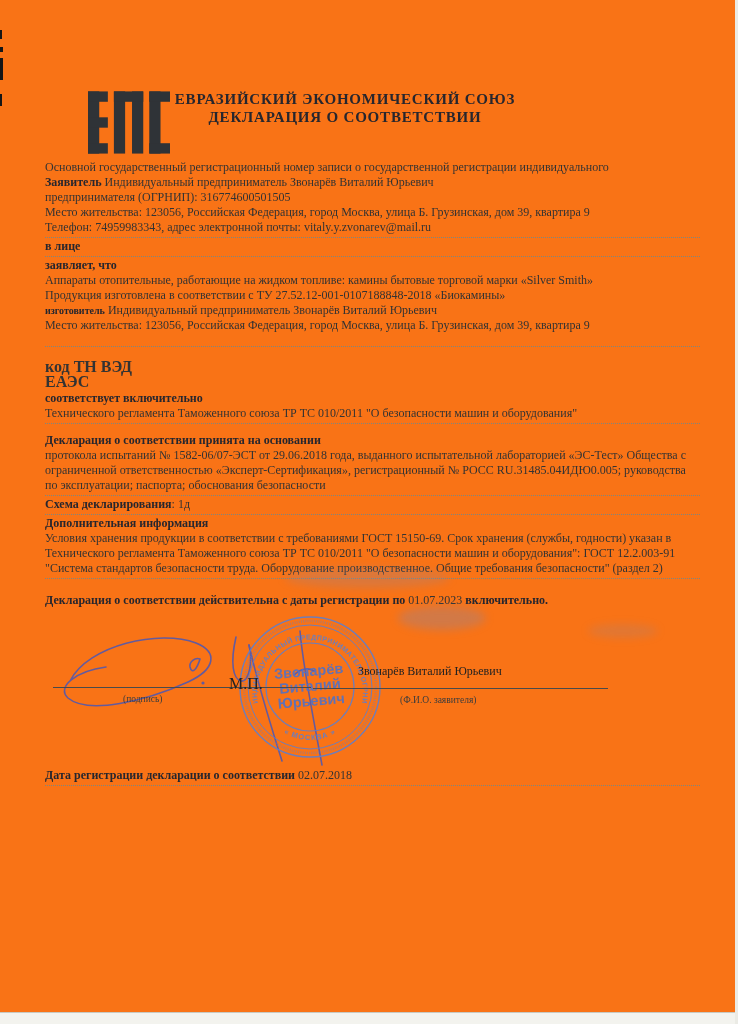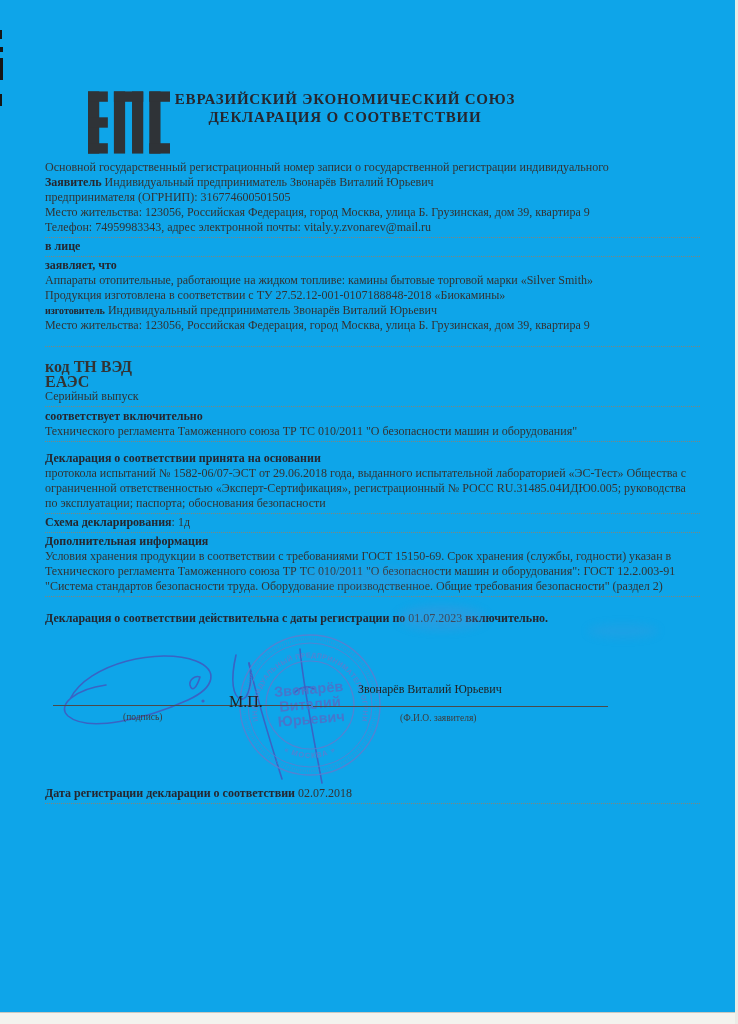--- a/index.html
+++ b/index.html
@@ -1,16 +1,16 @@
 <!DOCTYPE html>
 <html><head>
 <meta charset="utf-8">
 <style>
   html,body{margin:0;padding:0;background:#9a9a9a;}
-  .page{position:relative;width:738px;height:1024px;background:#0ea5e9;overflow:hidden;
+  .page{position:relative;width:738px;height:1024px;background:#f97316;overflow:hidden;
         font-family:"Liberation Serif", serif;color:#333;}
   
   .eac-logo{position:absolute;left:88px;top:85px;width:82px;height:75px;}
   .title{position:absolute;left:160px;top:90px;width:370px;text-align:center;
          font-weight:bold;font-size:15px;line-height:18px;letter-spacing:.8px;color:#26262e;}
   
   .doc{position:absolute;left:45px;top:160px;width:655px;font-size:12px;line-height:15px;}
   .ln{white-space:pre-wrap;}
   .nw{white-space:nowrap;overflow:hidden;}
   b{color:#26262e;}
@@ -83,21 +83,20 @@
     <div class="ln nw">Аппараты отопительные, работающие на жидком топливе: камины бытовые торговой марки «Silver Smith»</div>
     <div class="ln nw">Продукция изготовлена в соответствии с ТУ 27.52.12-001-0107188848-2018 «Биокамины»</div>
     <div class="ln nw"><b class="small-label">изготовитель</b><span> Индивидуальный предприниматель Звонарёв Виталий Юрьевич</span></div>
     <div class="ln nw"> Место жительства: 123056, Российская Федерация, город Москва, улица Б. Грузинская, дом 39, квартира 9</div>
 
     <div class="dotline" style="margin-top:13px;"></div>
 
     <div class="code-row">
       <span class="code-label">код ТН ВЭД ЕАЭС</span>
     </div>
-    <div class="ln nw dot">Серийный выпуск</div>
 
     <div class="ln" style="margin-top:2px;"><b>соответствует включительно</b></div>
     <div class="ln nw dot">Технического регламента Таможенного союза ТР ТС 010/2011 "О безопасности машин и оборудования"</div>
 
     <div class="ln" style="margin-top:9px;"><b>Декларация о соответствии принята на основании</b></div>
     <div class="ln nw">протокола испытаний № 1582-06/07-ЭСТ от 29.06.2018 года, выданного испытательной лабораторией «ЭС-Тест» Общества с</div>
     <div class="ln nw">ограниченной ответственностью «Эксперт-Сертификация», регистрационный № РОСС RU.31485.04ИДЮ0.005; руководства</div>
     <div class="ln nw dot">по эксплуатации; паспорта; обоснования безопасности</div>
 
     <div class="ln nw dot"><b>Схема декларирования</b><span>: 1д</span></div>

